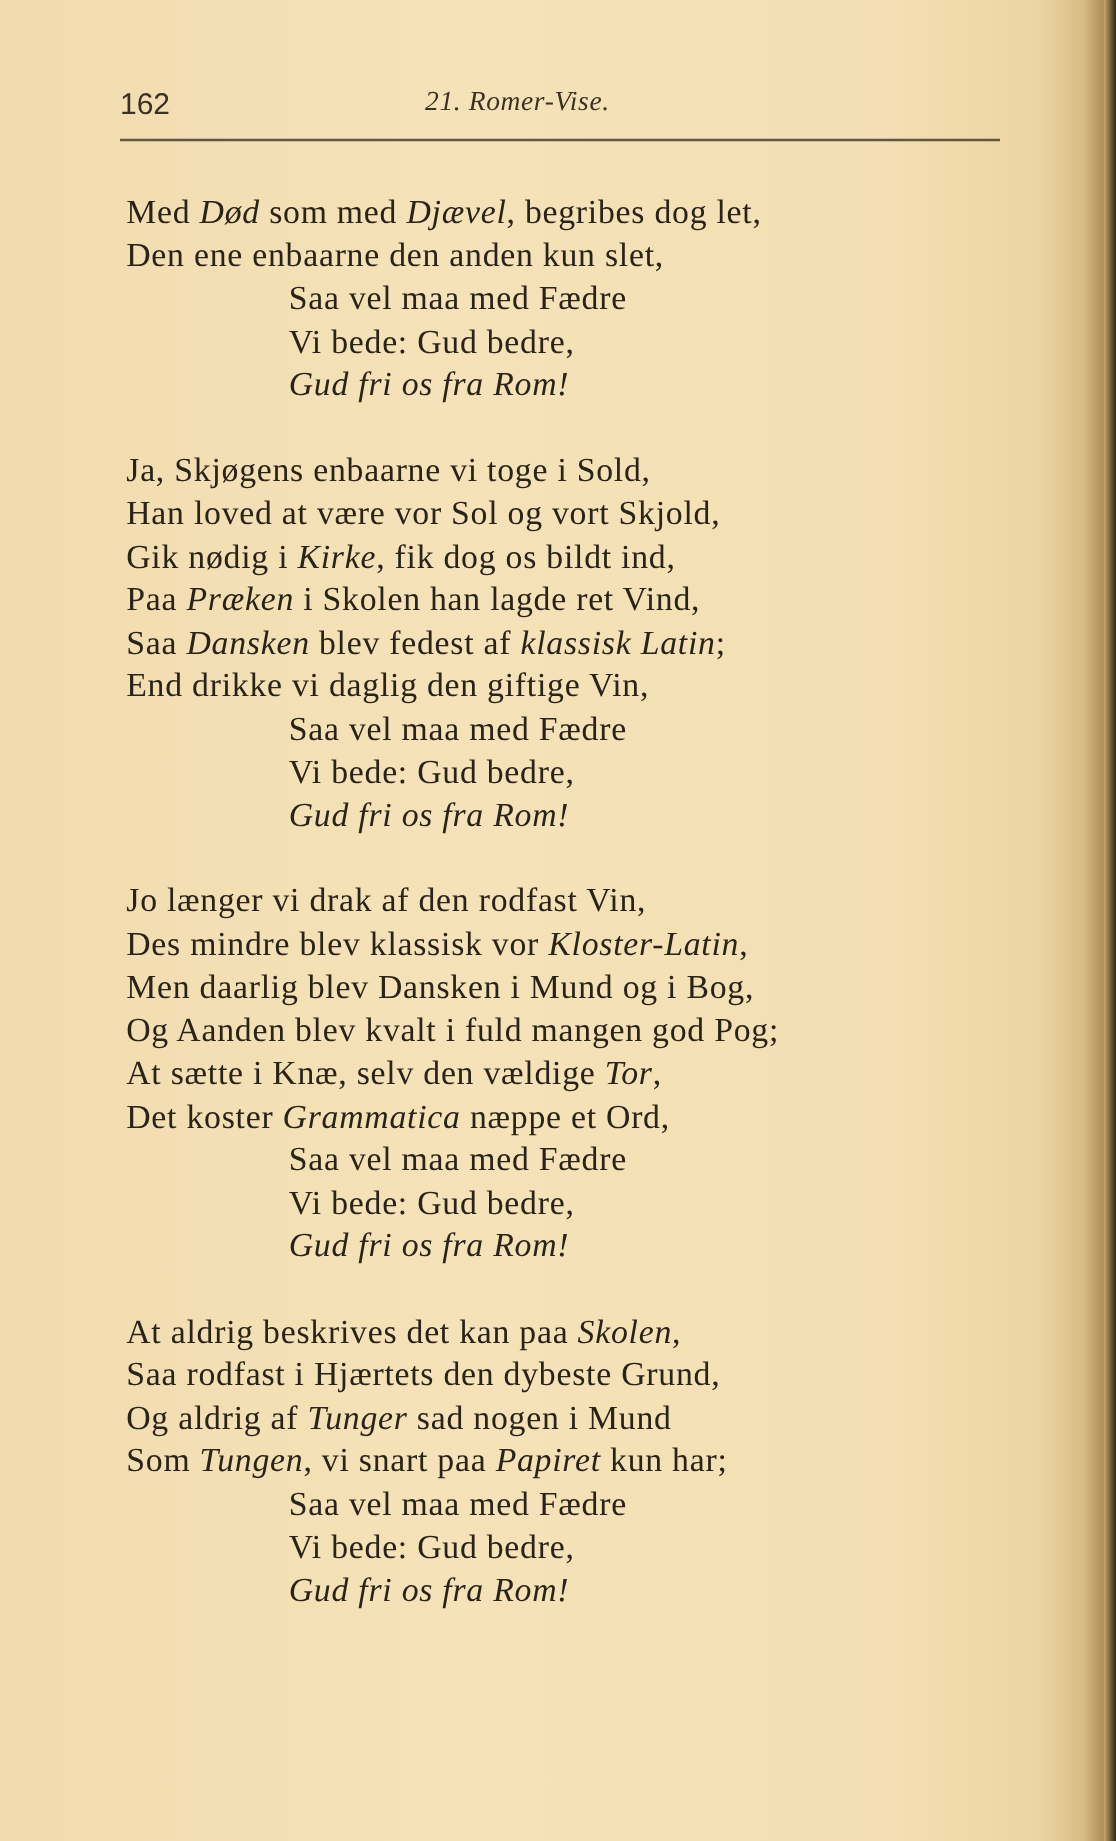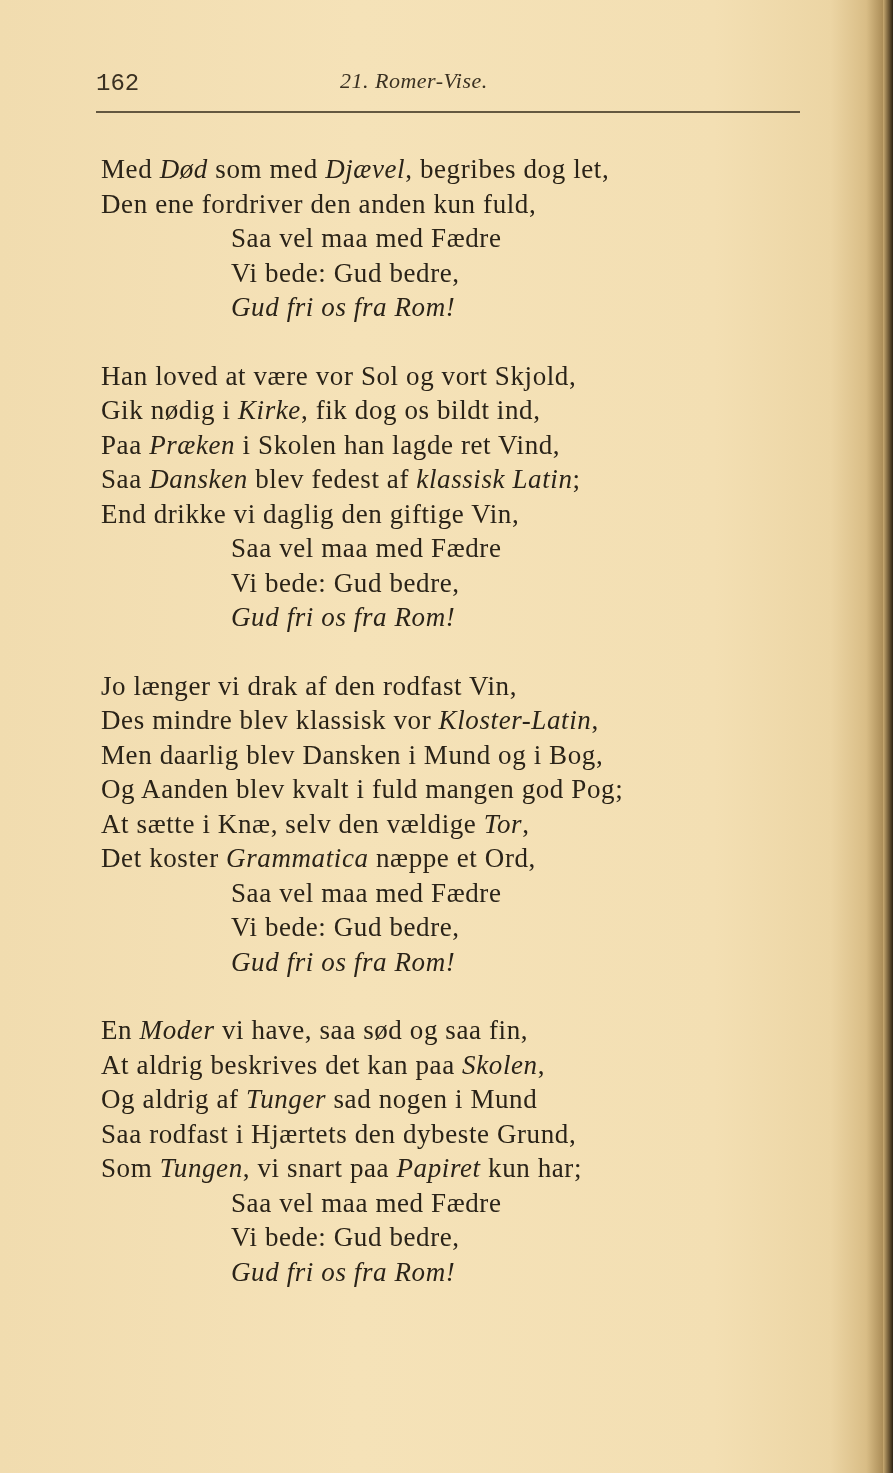--- a/index.html
+++ b/index.html
@@ -16,21 +16,21 @@
     }
     .edge {
       position: absolute; right: 0; top: 0; width: 10px; height: 1473px;
       background: linear-gradient(90deg, #c9ab72, #6d5835 60%, #2c2416 100%);
     }
     .header {
       position: absolute; left: 0; top: 0; width: 893px; height: 115px;
     }
     .page-number {
       position: absolute; left: 96px; top: 70px;
-      font-family: Liberation Mono, monospace; font-size: 24px; color: #3a3122;
+      font-family: Liberation Sans, sans-serif; font-size: 24px; color: #3a3122;
     }
     .running-title {
       position: absolute; left: 340px; top: 68px;
       font-family: "Liberation Serif", serif; font-style: italic; font-size: 22px; color: #3a3122;
       letter-spacing: 0.5px;
       text-align: center;
     }
     .rule {
       position: absolute; left: 96px; top: 111px; width: 704px; height: 2px;
       background: #4a3f2c; opacity: 0.85;
@@ -50,26 +50,27 @@
 <div class="page">
   <div class="header">
     <span class="page-number">162</span>
     <span class="running-title">21. Romer-Vise.</span>
     <div class="rule"></div>
   </div>
 
   <div class="poem" id="poem">
       <div class="stanza">
         <div class="line"><span>Med </span><span class="em">Død</span><span> som med </span><span class="em">Djævel</span><span>, begribes dog let,</span></div>
-        <div class="line"><span>Den ene fordriver den anden kun fuld,</span></div>
+        <div class="line"><span>Den ene enbaarne den anden kun slet,</span></div>
         <div class="line indent"><span>Saa vel maa med Fædre</span></div>
         <div class="line indent"><span>Vi bede: Gud bedre,</span></div>
         <div class="line indent"><span class="em">Gud fri os fra Rom!</span></div>
       </div>
       <div class="stanza">
+        <div class="line"><span>Ja, Skjøgens enbaarne vi toge i Sold,</span></div>
         <div class="line"><span>Han loved at være vor Sol og vort Skjold,</span></div>
         <div class="line"><span>Gik nødig i </span><span class="em">Kirke</span><span>, fik dog os bildt ind,</span></div>
         <div class="line"><span>Paa </span><span class="em">Præken</span><span> i Skolen han lagde ret Vind,</span></div>
         <div class="line"><span>Saa </span><span class="em">Dansken</span><span> blev fedest af </span><span class="em">klassisk Latin</span><span>;</span></div>
         <div class="line"><span>End drikke vi daglig den giftige Vin,</span></div>
         <div class="line indent"><span>Saa vel maa med Fædre</span></div>
         <div class="line indent"><span>Vi bede: Gud bedre,</span></div>
         <div class="line indent"><span class="em">Gud fri os fra Rom!</span></div>
       </div>
       <div class="stanza">
@@ -77,24 +78,23 @@
         <div class="line"><span>Des mindre blev klassisk vor </span><span class="em">Kloster-Latin</span><span>,</span></div>
         <div class="line"><span>Men daarlig blev Dansken i Mund og i Bog,</span></div>
         <div class="line"><span>Og Aanden blev kvalt i fuld mangen god Pog;</span></div>
         <div class="line"><span>At sætte i Knæ, selv den vældige </span><span class="em">Tor</span><span>,</span></div>
         <div class="line"><span>Det koster </span><span class="em">Grammatica</span><span> næppe et Ord,</span></div>
         <div class="line indent"><span>Saa vel maa med Fædre</span></div>
         <div class="line indent"><span>Vi bede: Gud bedre,</span></div>
         <div class="line indent"><span class="em">Gud fri os fra Rom!</span></div>
       </div>
       <div class="stanza">
-        <div class="line"><span>En </span><span class="em">Moder</span><span> vi have, saa sød og saa fin,</span></div>
         <div class="line"><span>At aldrig beskrives det kan paa </span><span class="em">Skolen</span><span>,</span></div>
+        <div class="line"><span>Saa rodfast i Hjærtets den dybeste Grund,</span></div>
         <div class="line"><span>Og aldrig af </span><span class="em">Tunger</span><span> sad nogen i Mund</span></div>
-        <div class="line"><span>Saa rodfast i Hjærtets den dybeste Grund,</span></div>
         <div class="line"><span>Som </span><span class="em">Tungen</span><span>, vi snart paa </span><span class="em">Papiret</span><span> kun har;</span></div>
         <div class="line indent"><span>Saa vel maa med Fædre</span></div>
         <div class="line indent"><span>Vi bede: Gud bedre,</span></div>
         <div class="line indent"><span class="em">Gud fri os fra Rom!</span></div>
       </div>
     </div>
 
   <div class="edge"></div>
 </div>
 

